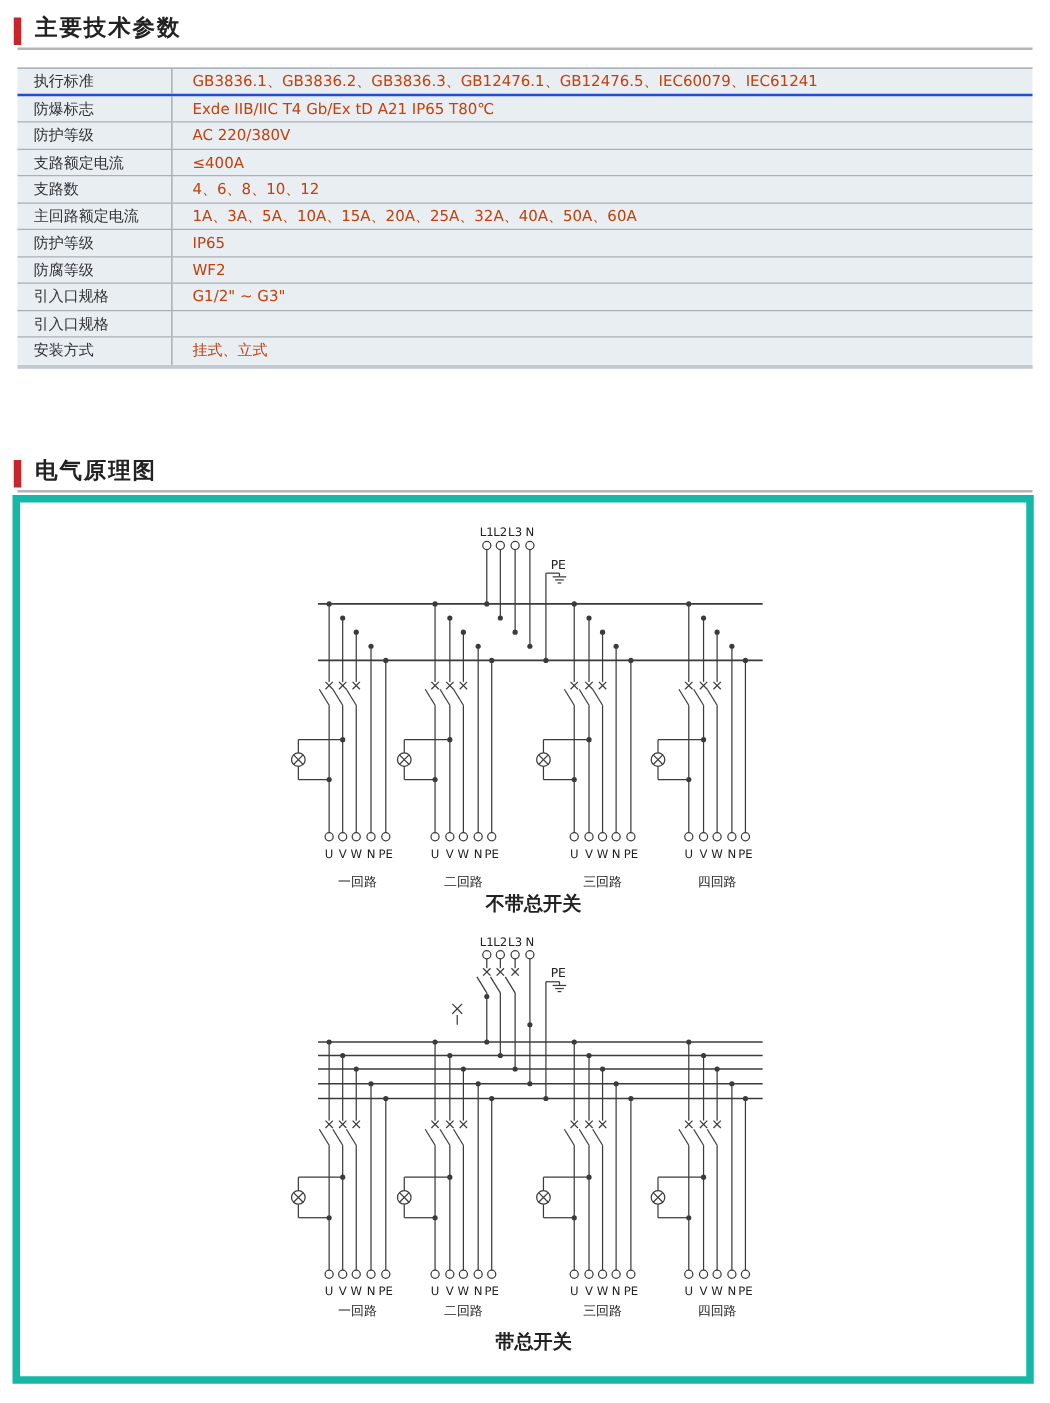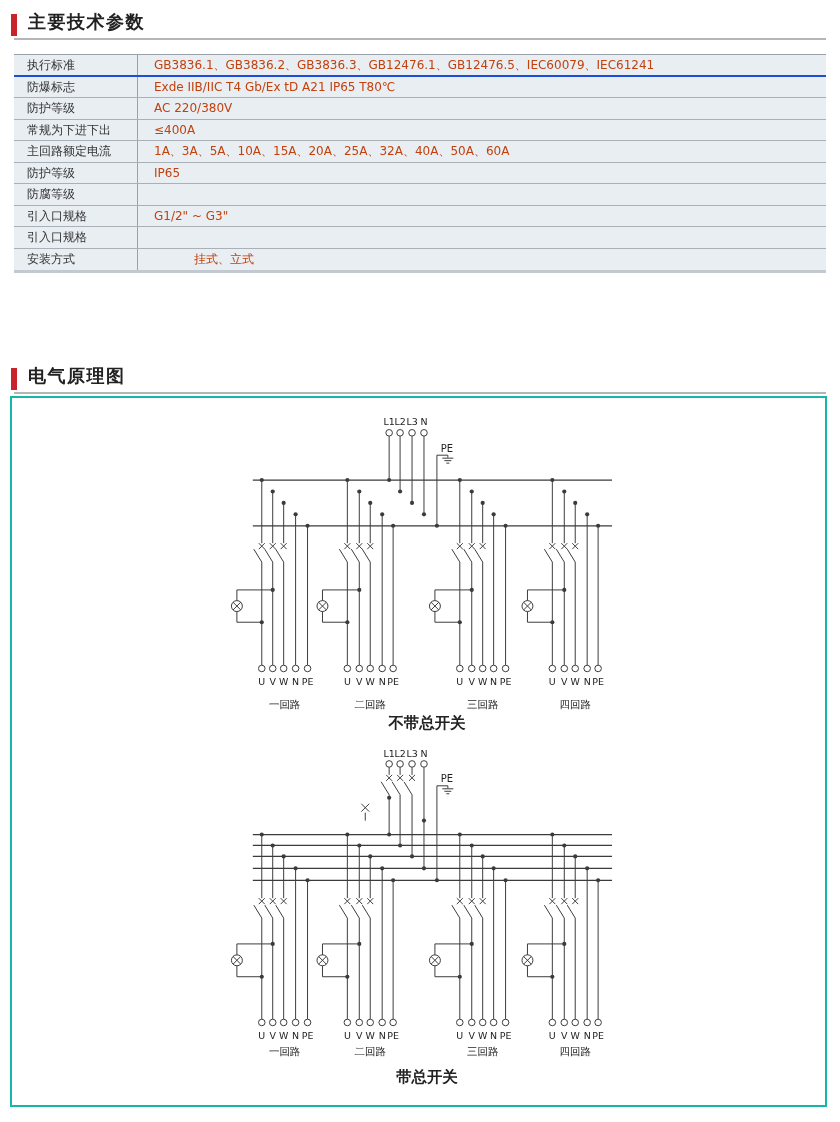--- a/index.html
+++ b/index.html
@@ -12,27 +12,27 @@
   .accent-bar{position:absolute;left:0;top:1px;width:6px;height:22px;background:#c8242b;}
   .section-title{position:absolute;left:17px;top:-3px;font-size:18px;font-weight:bold;
     color:#222;letter-spacing:1.5px;white-space:nowrap;}
   .section-rule{position:absolute;left:3px;top:25px;width:812px;height:2px;background:#b5b5b5;}
 
   .spec-table{position:absolute;left:14px;top:54px;width:812px;background:#e9eef3;
     border-top:1px solid #9aa1a9;border-bottom:3px solid #c3c9d0;}
   .spec-row{display:flex;height:21.5px;box-sizing:border-box;line-height:20px;
     border-bottom:1px solid #aab0b8;font-size:12px;}
   .spec-row.first{border-bottom:2px solid #1d4ed8;}
-  .spec-row:last-child{border-bottom:none;gap:40px;}
+  .spec-row:last-child{border-bottom:none;}
   .spec-label{width:124px;box-sizing:border-box;padding-left:13px;border-right:1px solid #9aa1a9;
     color:#333;white-space:nowrap;}
   .spec-value{flex:1;padding-left:16px;color:#c2410c;white-space:nowrap;}
 
   .diagram-box{position:absolute;left:10px;top:396px;width:817px;height:711px;
-    border:2px solid #14b8a6;box-sizing:border-box;background:#fff;}
+    border:6px solid #14b8a6;box-sizing:border-box;background:#fff;}
   .diagram-box svg{position:absolute;left:0;top:0;width:100%;height:100%;}
 </style>
 </head>
 <body>
 
 <div class="section-header" style="top:13px;">
   <span class="accent-bar"></span>
   <span class="section-title">主要技术参数</span>
   <span class="section-rule"></span>
 </div>
@@ -44,33 +44,38 @@
   </div>
   <div class="spec-row">
     <div class="spec-label">防爆标志</div>
     <div class="spec-value">Exde IIB/IIC T4 Gb/Ex tD A21 IP65 T80℃</div>
   </div>
   <div class="spec-row">
     <div class="spec-label">防护等级</div>
     <div class="spec-value">AC 220/380V</div>
   </div>
   <div class="spec-row">
-    <div class="spec-label">常规为下进下出</div>
+    <div class="spec-label">支路额定电流</div>
     <div class="spec-value">≤400A</div>
+  </div>
+  <div class="spec-row">
+    <div class="spec-label">支路数</div>
+    <div class="spec-value">4、6、8、10、12</div>
   </div>
   <div class="spec-row">
     <div class="spec-label">主回路额定电流</div>
     <div class="spec-value">1A、3A、5A、10A、15A、20A、25A、32A、40A、50A、60A</div>
   </div>
   <div class="spec-row">
     <div class="spec-label">防护等级</div>
     <div class="spec-value">IP65</div>
   </div>
   <div class="spec-row">
     <div class="spec-label">防腐等级</div>
+    <div class="spec-value">WF2</div>
   </div>
   <div class="spec-row">
     <div class="spec-label">引入口规格</div>
     <div class="spec-value">G1/2" ~ G3"</div>
   </div>
   <div class="spec-row">
     <div class="spec-label">引入口规格</div>
   </div>
   <div class="spec-row">
     <div class="spec-label">安装方式</div>

